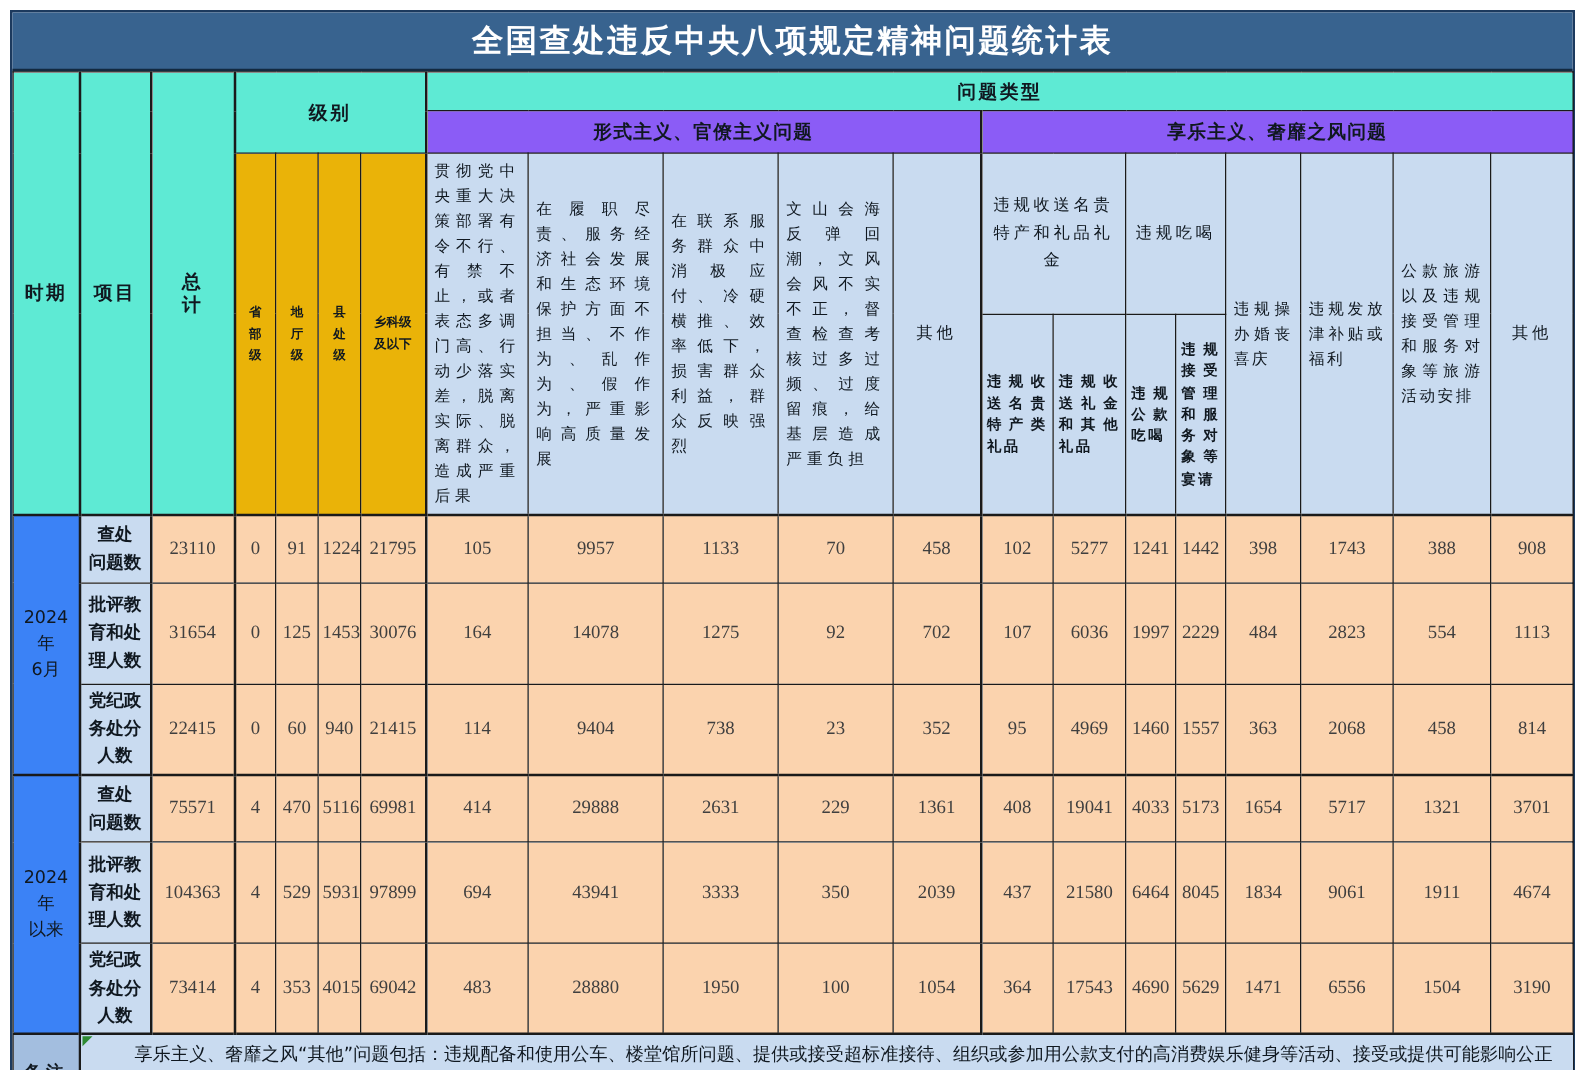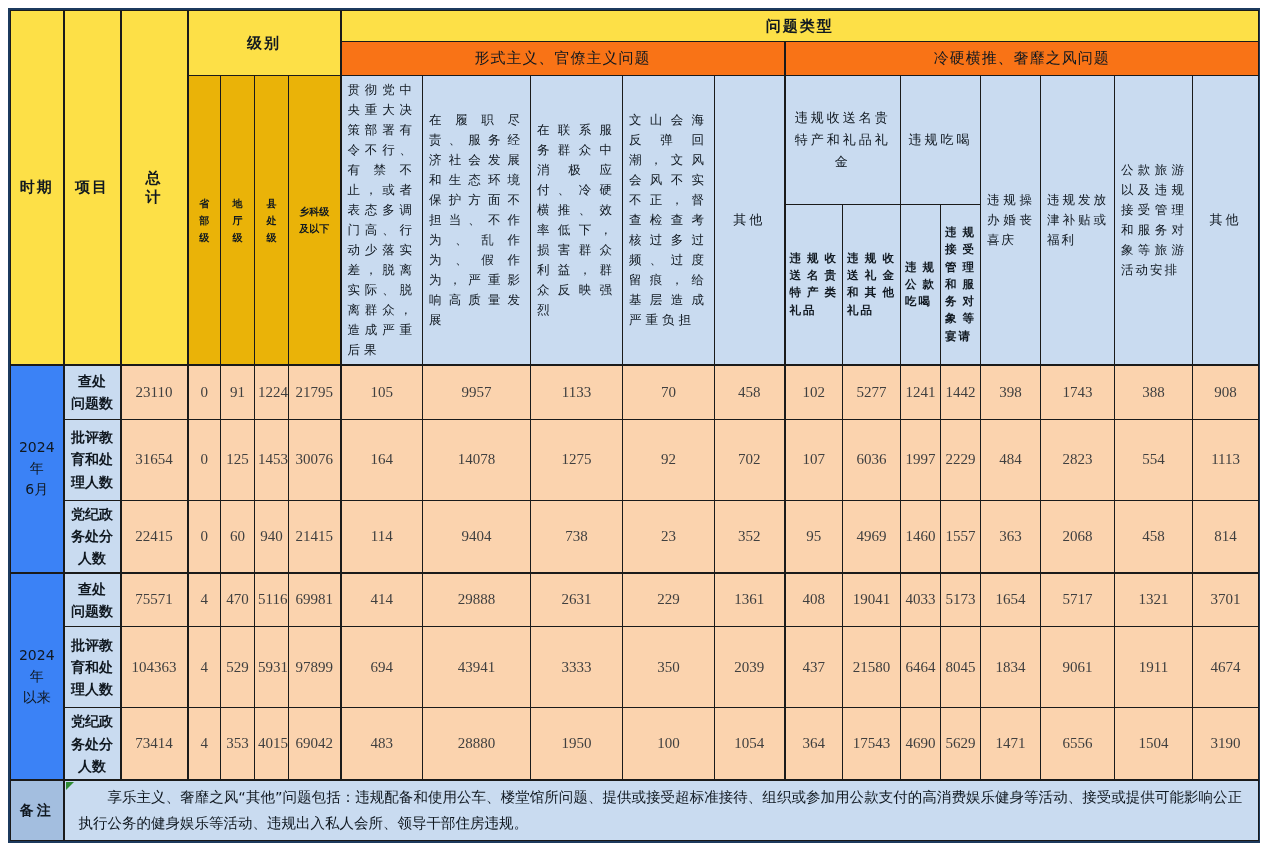--- a/index.html
+++ b/index.html
@@ -9,22 +9,22 @@
          border:2px solid #1C3A5E;background:#fff;}
   .title-bar{height:45px;background:#38638F;color:#ffffff;
          font-size:25px;font-weight:700;letter-spacing:2px;
          display:flex;align-items:center;justify-content:center;
          border-bottom:2px solid #122940;}
   table{border-collapse:collapse;table-layout:fixed;width:100%;}
   th,td{border:1px solid #1a1a1a;padding:2px 3px;vertical-align:middle;
         text-align:center;overflow:hidden;color:#101820;font-weight:400;}
   
   tr.hr1{height:31px} tr.hr2{height:34px} tr.hr3{height:117px} tr.hr4{height:146px}
-  .th-mid{background:#fde047;font-size:15px;font-weight:700;letter-spacing:2px;}
-  .th-light{background:#f97316;font-size:15px;font-weight:400;letter-spacing:1px;margin-top:27px;}
+  .th-mid{background:#5eead4;font-size:15px;font-weight:700;letter-spacing:2px;}
+  .th-light{background:#8b5cf6;font-size:15px;font-weight:700;letter-spacing:1px;margin-top:27px;}
   .lvl{background:#eab308;font-size:10px;font-weight:700;padding:2px 8px;line-height:1.7;letter-spacing:0;margin-left:44px;}
   .long{background:#C9DBF0;font-size:12.5px;font-weight:400;text-align:justify;
         text-justify:inter-ideograph;letter-spacing:4px;line-height:1.6;padding:4px 6px;}
   .grp{background:#C9DBF0;font-size:13px;font-weight:400;letter-spacing:3px;line-height:1.7;padding:2px 5px;}
   .sub{background:#C9DBF0;font-size:11.5px;font-weight:700;letter-spacing:2px;line-height:1.5;
        text-align:justify;text-justify:inter-ideograph;padding:3px 4px;}
   .vcol{background:#C9DBF0;font-size:12.5px;font-weight:400;letter-spacing:2px;line-height:1.6;
        text-align:justify;text-justify:inter-ideograph;padding:3px 6px;}
   .pre{white-space:pre-line;}
   
@@ -44,20 +44,21 @@
         font-size:14.5px;line-height:1.75;padding:4px 16px 4px 14px;text-indent:2em;
         position:relative;border-left:2px solid #1a1a1a;}
   .flag{position:absolute;left:1px;top:1px;width:0;height:0;
         border-top:8px solid #2F8B33;border-right:8px solid transparent;}
 </style>
 </head>
 <body>
 
 <div class="sheet">
 
+  <div class="title-bar">全国查处违反中央八项规定精神问题统计表</div>
 
   <table>
     <colgroup>
       <col style="width:53px">
         <col style="width:57px">
         <col style="width:67px">
       <col style="width:33px">
         <col style="width:34px">
         <col style="width:34px">
         <col style="width:52px">
@@ -79,21 +80,21 @@
       <tr class="hr1">
         <th rowspan="4" class="th-mid">时期</th>
         <th rowspan="4" class="th-mid bl2">项目</th>
         <th rowspan="4" class="th-mid bl2 pre">总
 计</th>
         <th colspan="4" rowspan="2" class="th-mid bl2">级别</th>
         <th colspan="13" class="th-mid bl2">问题类型</th>
       </tr>
       <tr class="hr2">
         <th colspan="5" class="th-light bl2">形式主义、官僚主义问题</th>
-        <th colspan="8" class="th-light bl2">冷硬横推、奢靡之风问题</th>
+        <th colspan="8" class="th-light bl2">享乐主义、奢靡之风问题</th>
       </tr>
       <tr class="hr3">
         <th rowspan="2" class="lvl bl2">省部级</th>
         <th rowspan="2" class="lvl">地厅级</th>
         <th rowspan="2" class="lvl">县处级</th>
         <th rowspan="2" class="lvl">乡科级及以下</th>
         <th rowspan="2" class="long bl2">贯彻党中央重大决策部署有令不行、有禁不止，或者表态多调门高、行动少落实差，脱离实际、脱离群众，造成严重后果</th>
         <th rowspan="2" class="long">在履职尽责、服务经济社会发展和生态环境保护方面不担当、不作为、乱作为、假作为，严重影响高质量发展</th>
         <th rowspan="2" class="long">在联系服务群众中消极应付、冷硬横推、效率低下，损害群众利益，群众反映强烈</th>
         <th rowspan="2" class="long">文山会海反弹回潮，文风会风不实不正，督查检查考核过多过频、过度留痕，给基层造成严重负担</th>

